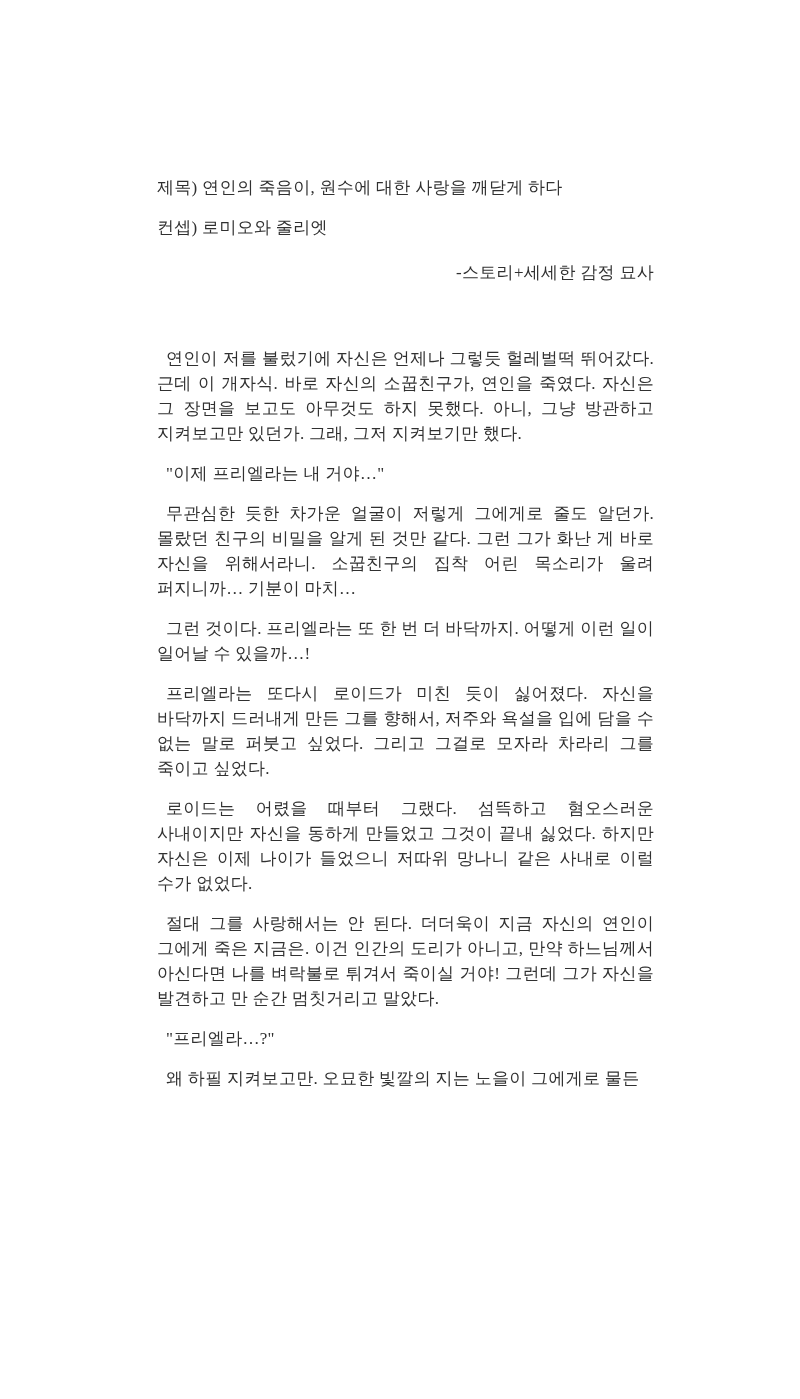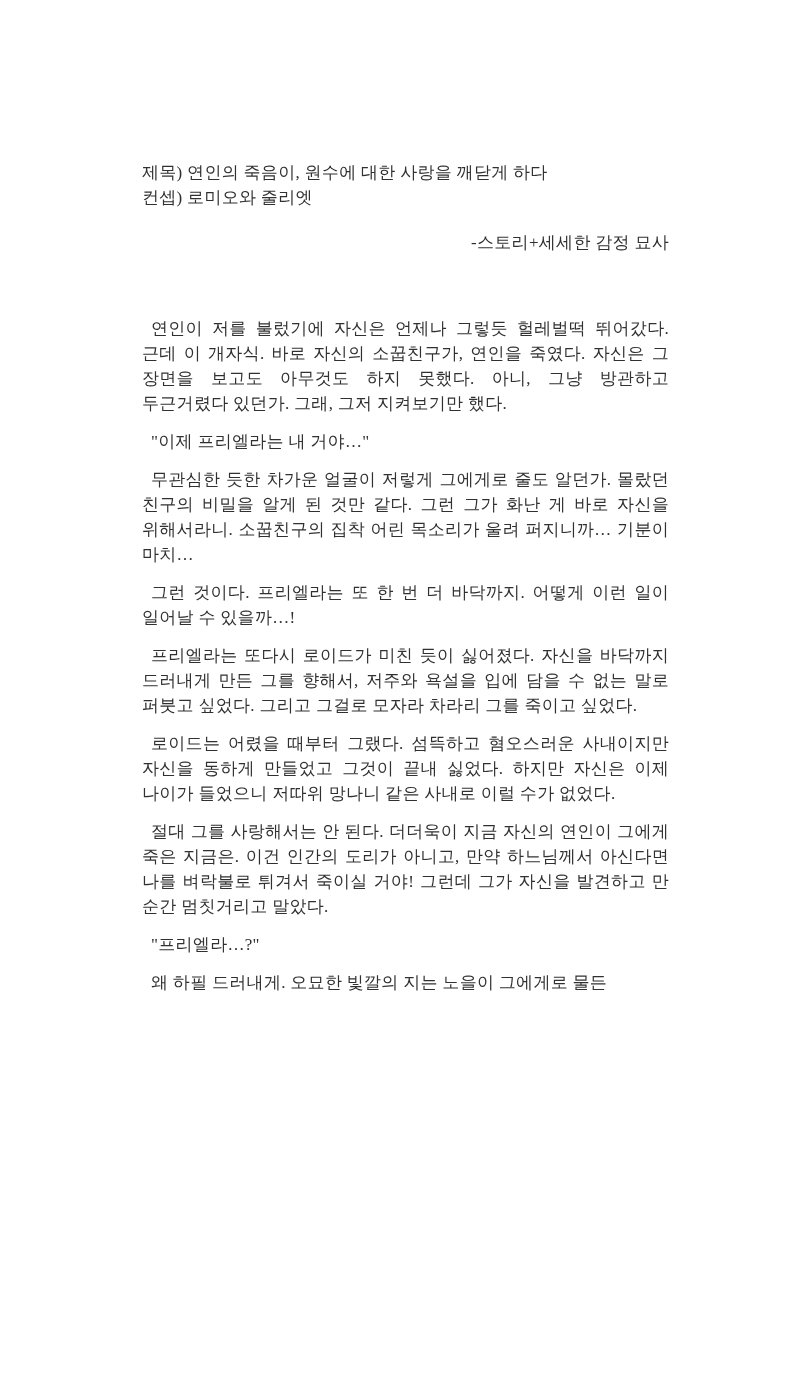--- a/index.html
+++ b/index.html
@@ -22,21 +22,21 @@
     width: 800px;
     height: 1399px;
     padding: 160px 131px 0 142px;
     font-family: "Liberation Serif", "DejaVu Serif", serif;
     font-size: 17px;
     line-height: 25px;
     color: #303030;
     letter-spacing: 0.3px;
   }
   .doc p {
-    margin: 0;
+    margin: 15px;
     text-align: justify;
     text-justify: inter-word;
     word-break: keep-all;
   }
   .header-block p {
     text-align: left;
   }
   .spec-block {
     margin-top: 20px;
   }
@@ -60,25 +60,25 @@
     <div class="header-block">
       <p>제목) 연인의 죽음이, 원수에 대한 사랑을 깨닫게 하다</p>
       <p>컨셉) 로미오와 줄리엣</p>
     </div>
 
     <div class="spec-block">
       <p>-스토리+세세한 감정 묘사</p>
     </div>
 
     <div class="story-block">
-      <p class="first-para">연인이 저를 불렀기에 자신은 언제나 그렇듯 헐레벌떡 뛰어갔다. 근데 이 개자식. 바로 자신의 소꿉친구가, 연인을 죽였다. 자신은 그 장면을 보고도 아무것도 하지 못했다. 아니, 그냥 방관하고 두근거렸다 있던가. 그래, 그저 지켜보기만 했다.</p>
+      <p class="first-para">연인이 저를 불렀기에 자신은 언제나 그렇듯 헐레벌떡 뛰어갔다. 근데 이 개자식. 바로 자신의 소꿉친구가, 연인을 죽였다. 자신은 그 장면을 보고도 아무것도 하지 못했다. 아니, 그냥 방관하고 지켜보고만 있던가. 그래, 그저 지켜보기만 했다.</p>
       <p>"이제 프리엘라는 내 거야…"</p>
       <p>무관심한 듯한 차가운 얼굴이 저렇게 그에게로 줄도 알던가. 몰랐던 친구의 비밀을 알게 된 것만 같다. 그런 그가 화난 게 바로 자신을 위해서라니. 소꿉친구의 집착 어린 목소리가 울려 퍼지니까… 기분이 마치…</p>
       <p>그런 것이다. 프리엘라는 또 한 번 더 바닥까지. 어떻게 이런 일이 일어날 수 있을까…!</p>
       <p>프리엘라는 또다시 로이드가 미친 듯이 싫어졌다. 자신을 바닥까지 드러내게 만든 그를 향해서, 저주와 욕설을 입에 담을 수 없는 말로 퍼붓고 싶었다. 그리고 그걸로 모자라 차라리 그를 죽이고 싶었다.</p>
       <p>로이드는 어렸을 때부터 그랬다. 섬뜩하고 혐오스러운 사내이지만 자신을 동하게 만들었고 그것이 끝내 싫었다. 하지만 자신은 이제 나이가 들었으니 저따위 망나니 같은 사내로 이럴 수가 없었다.</p>
       <p>절대 그를 사랑해서는 안 된다. 더더욱이 지금 자신의 연인이 그에게 죽은 지금은. 이건 인간의 도리가 아니고, 만약 하느님께서 아신다면 나를 벼락불로 튀겨서 죽이실 거야! 그런데 그가 자신을 발견하고 만 순간 멈칫거리고 말았다.</p>
       <p>"프리엘라…?"</p>
-      <p>왜 하필 드러내게. 오묘한 빛깔의 지는 노을이 그에게로 물든</p>
+      <p>왜 하필 지켜보고만. 오묘한 빛깔의 지는 노을이 그에게로 물든</p>
     </div>
 
   </div>
 </div>
 
 </body></html>

